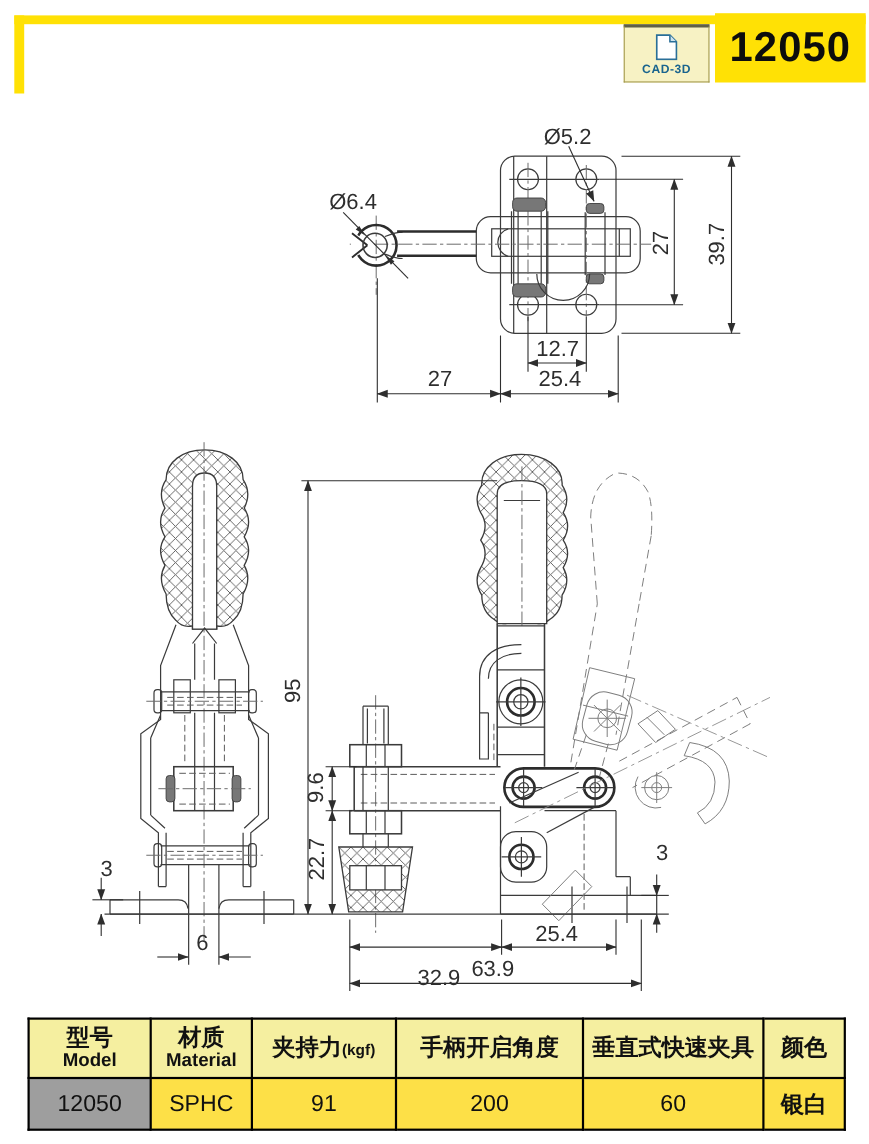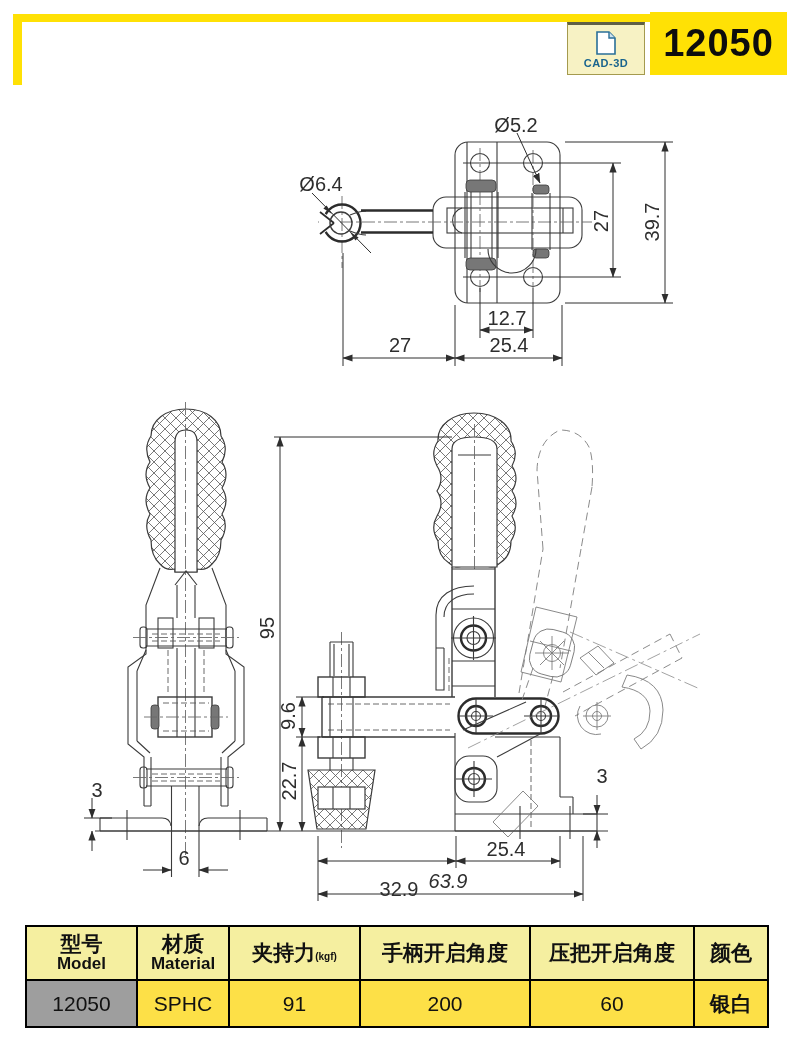--- a/index.html
+++ b/index.html
@@ -37,21 +37,21 @@
         white-space:nowrap;line-height:1;}
   .rot{transform:translate(-50%,-50%) rotate(-90deg);}
   
   table.spec{position:absolute;left:25px;top:925px;width:742px;border-collapse:collapse;
              table-layout:fixed;text-align:center;}
   table.spec td{border:2.5px solid #000;padding:0;}
   table.spec tr.hd td{background:#f5efa0;height:52px;}
   table.spec tr.dt td{height:45px;background:#fde047;font-size:21px;}
   .zh{font-size:21px;font-weight:bold;line-height:1.05;}
   .en{font-size:17px;font-weight:bold;line-height:1.05;}
-  .unit{font-size:10px;font-weight:bold;}
+  .unit{font-size:14px;font-weight:bold;}
   td.gray{background:#9e9e9e !important;}
   .cn-val{font-weight:bold;margin-top:37px;}
 </style>
 </head>
 <body>
 
 <div class="page">
 
   <div class="accent-strip"></div>
   <div class="accent-bar"></div>
@@ -274,21 +274,21 @@
     <span class="dlab" style="left:509px;top:345px;">25.4</span>
 
     <span class="dlab" style="left:97px;top:790px;">3</span>
     <span class="dlab" style="left:184px;top:858px;">6</span>
 
     <span class="dlab rot" style="left:267px;top:628px;">95</span>
     <span class="dlab rot" style="left:288px;top:716px;">9.6</span>
     <span class="dlab rot" style="left:289px;top:781px;">22.7</span>
     <span class="dlab" style="left:399px;top:849px;margin-top:40px;">32.9</span>
     <span class="dlab" style="left:506px;top:849px;">25.4</span>
-    <span class="dlab" style="left:448px;top:881px;font-style:italic;">63.9</span>
+    <span class="dlab" style="left:448px;top:881px;">63.9</span>
     <span class="dlab" style="left:602px;top:776px;">3</span>
   </div>
 
   <table class="spec">
     <colgroup>
       <col style="width:111px">
         <col style="width:92px">
         <col style="width:131px">
       <col style="width:170px">
         <col style="width:164px">
@@ -304,21 +304,21 @@
         <div class="zh">材质</div>
         <div class="en">Material</div>
       </td>
       <td>
         <span class="zh">夹持力</span><span class="unit">(kgf)</span>
       </td>
       <td>
         <span class="zh">手柄开启角度</span>
       </td>
       <td>
-        <span class="zh">压把开启角度</span>
+        <span class="zh">垂直式快速夹具</span>
       </td>
       <td>
         <span class="zh">颜色</span>
       </td>
     </tr>
     <tr class="dt">
       <td class="gray">12050</td>
       <td>SPHC</td>
       <td>91</td>
       <td>200</td>

